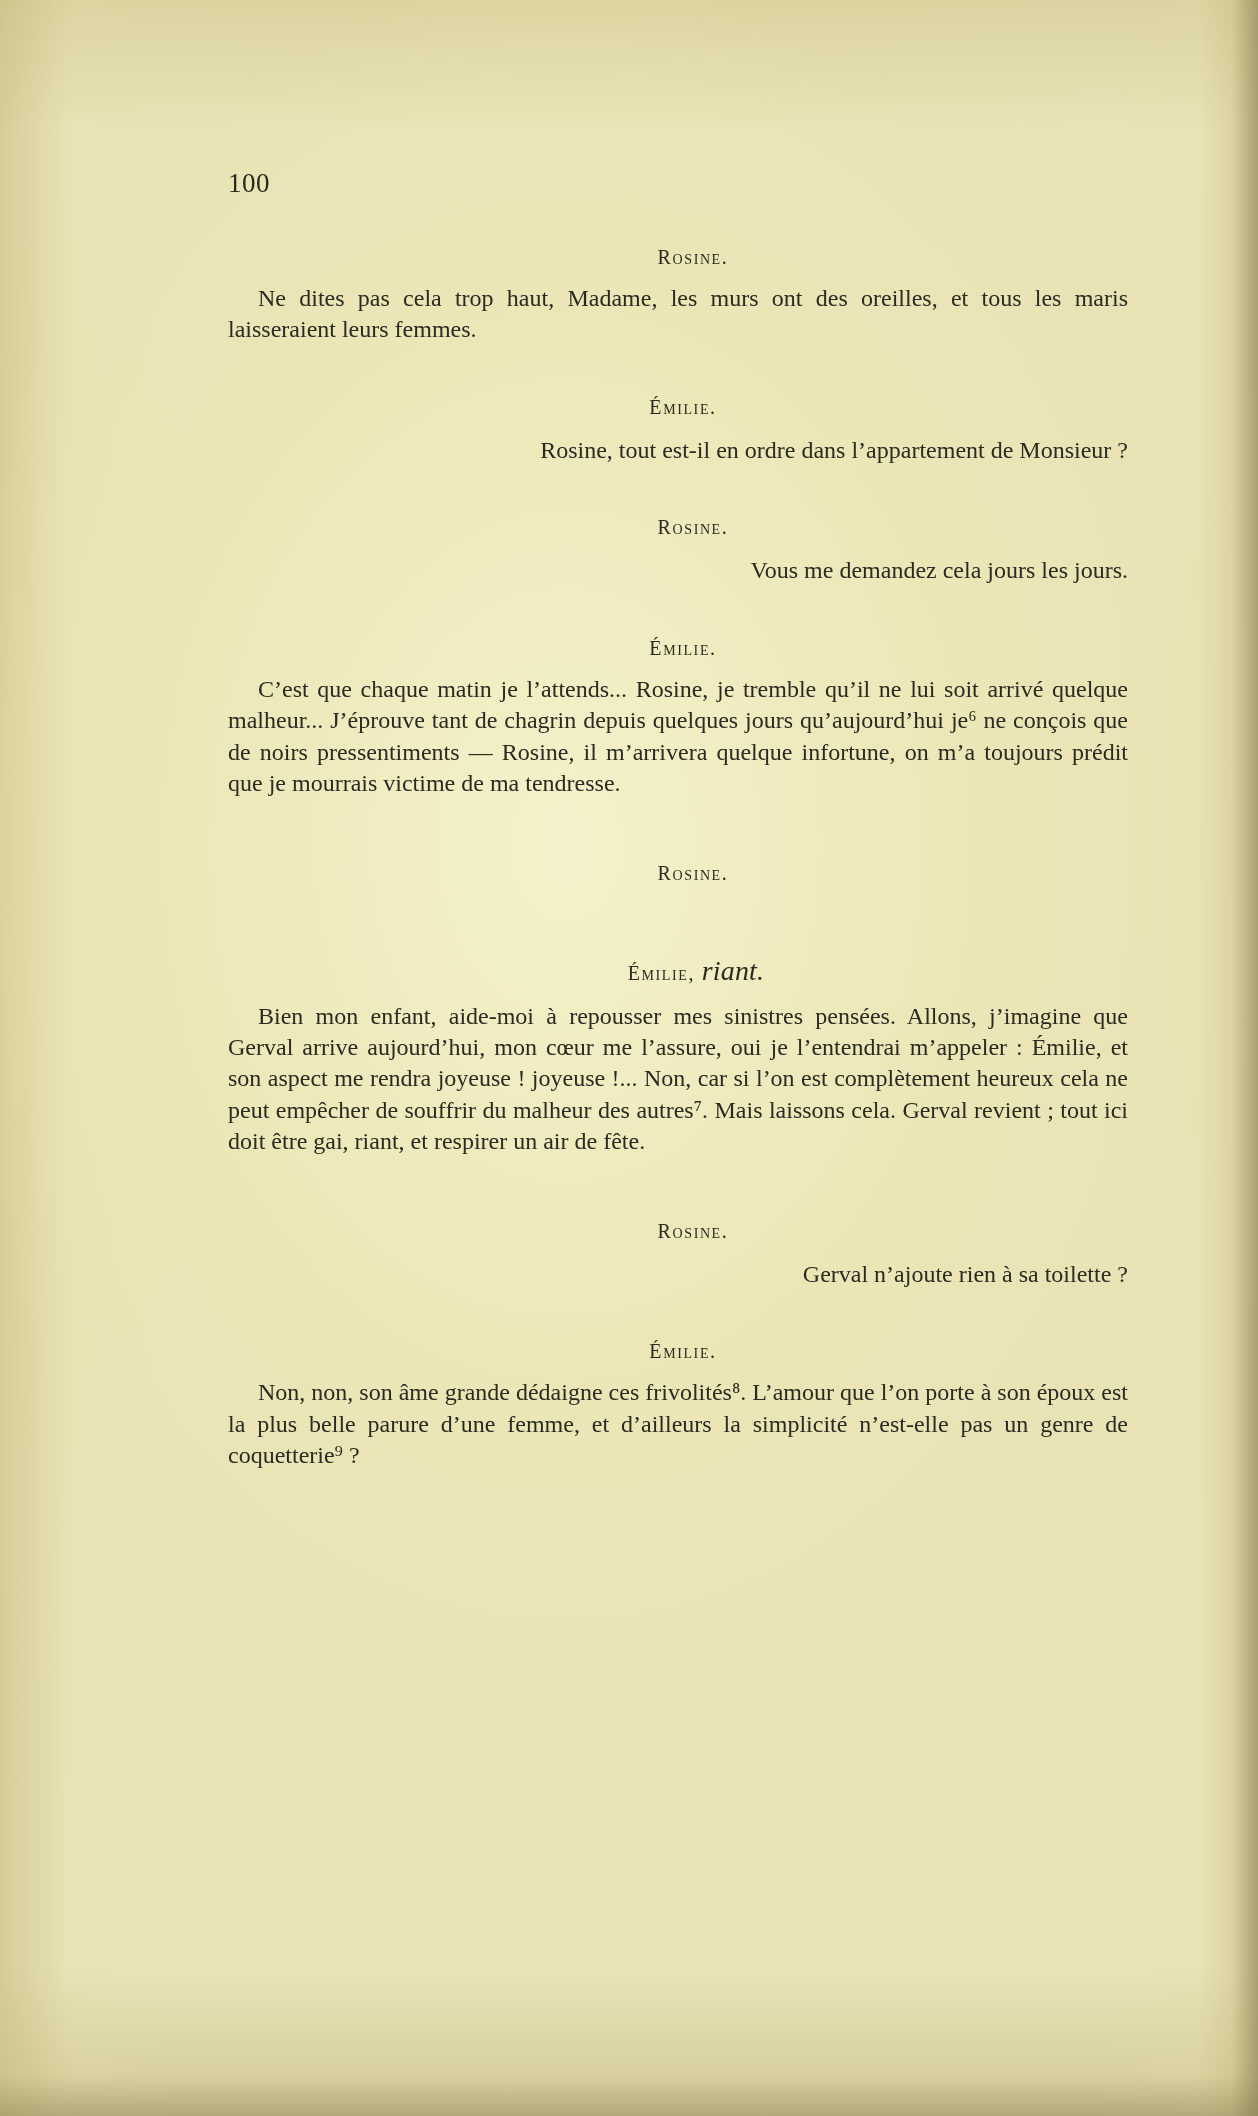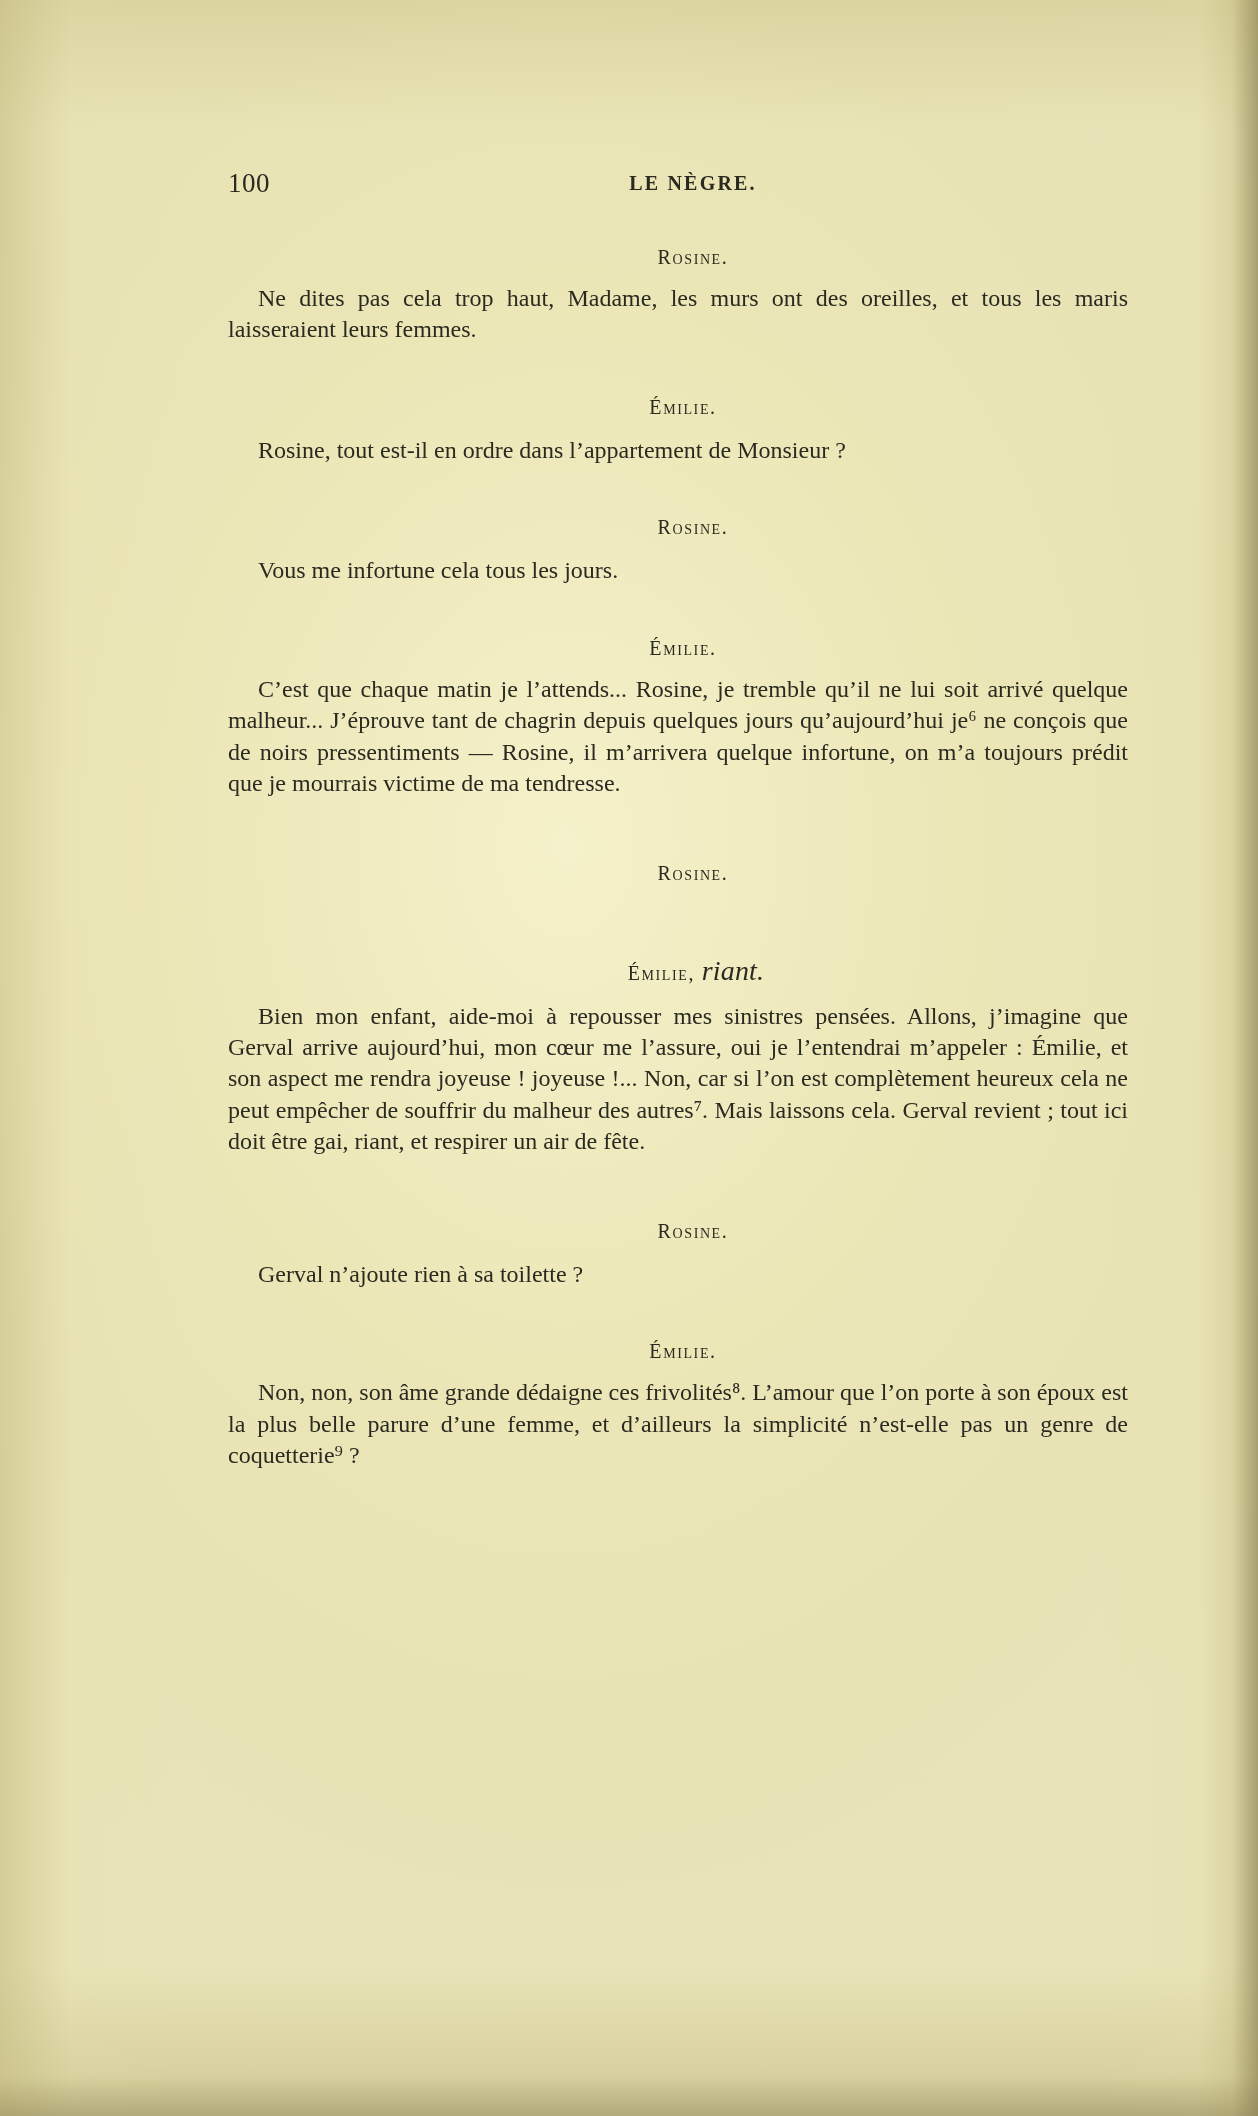--- a/index.html
+++ b/index.html
@@ -97,56 +97,55 @@
   .speaker.indent-c { padding-left: 36px; }
 
   p.para {
     margin: 0 0 6px 0;
     font-size: 24px;
     line-height: 1.31;
     text-align: justify;
     text-indent: 30px;
     hyphens: manual;
   }
-  p.para.nojust { text-align: left; margin-top: 16px; }
+  p.para.nojust { text-align: right; margin-top: 16px; }
 
   .block { margin-bottom: 6px; }
   .spacer-lg { height: 26px; }
   .spacer-md { height: 14px; }
 </style>
 </head>
 <body>
 
 <div class="page">
   <div class="paper-tint"></div>
 
   <div class="content">
 
     <div class="header-row">
       <div class="folio">100</div>
-      <div class="running-title">LE NÈGRE.</div>
     </div>
 
     <div class="block">
       <div class="speaker indent-a">Rosine.</div>
       <p class="para">Ne dites pas cela trop haut, Madame, les murs ont des oreilles, et tous les maris laisseraient leurs femmes.</p>
     </div>
 
     <div class="spacer-md"></div>
 
     <div class="block">
       <div class="speaker indent-b">Émilie.</div>
       <p class="para nojust">Rosine, tout est-il en ordre dans l’appartement de Monsieur ?</p>
     </div>
 
     <div class="spacer-md"></div>
 
     <div class="block">
       <div class="speaker indent-a">Rosine.</div>
-      <p class="para nojust">Vous me infortune cela tous les jours.</p>
+      <p class="para nojust">Vous me demandez cela jours les jours.</p>
     </div>
 
     <div class="spacer-md"></div>
 
     <div class="block">
       <div class="speaker indent-b">Émilie.</div>
       <p class="para">C’est que chaque matin je l’attends... Rosine, je tremble qu’il ne lui soit arrivé quelque malheur... J’éprouve tant de chagrin depuis quelques jours qu’aujourd’hui je⁶ ne conçois que de noirs pressentiments — Rosine, il m’arrivera quelque infortune, on m’a toujours prédit que je mourrais victime de ma tendresse.</p>
     </div>
 
     <div class="spacer-lg"></div>

